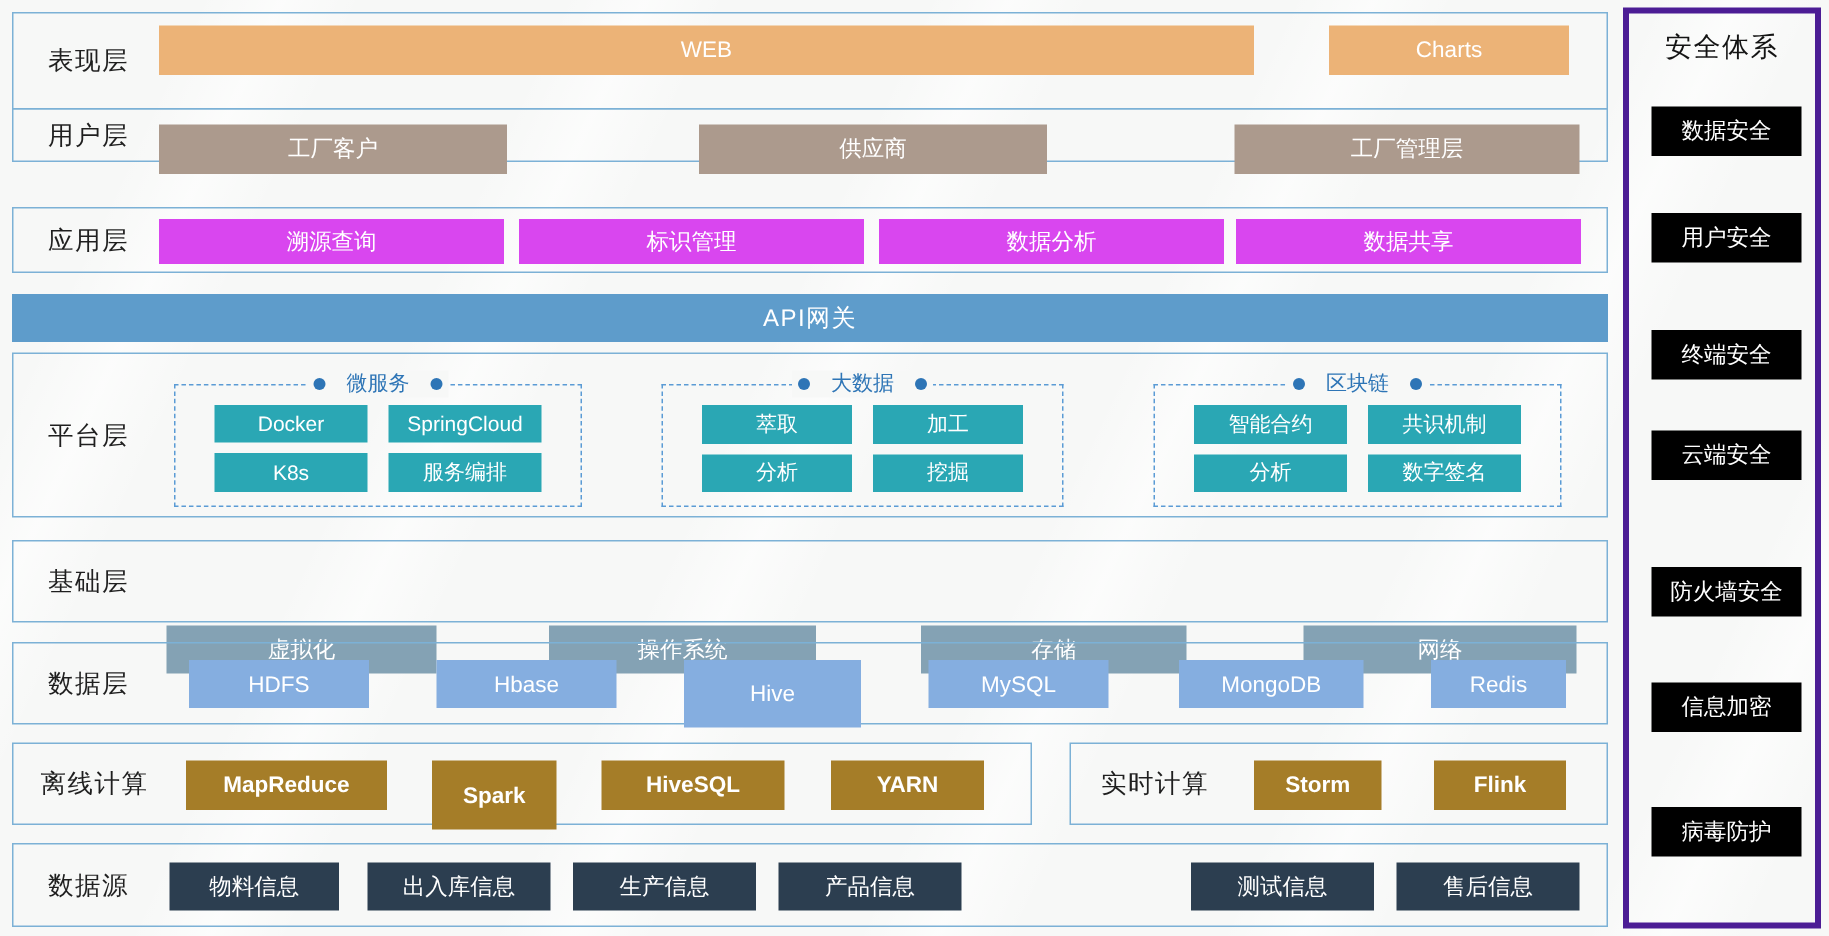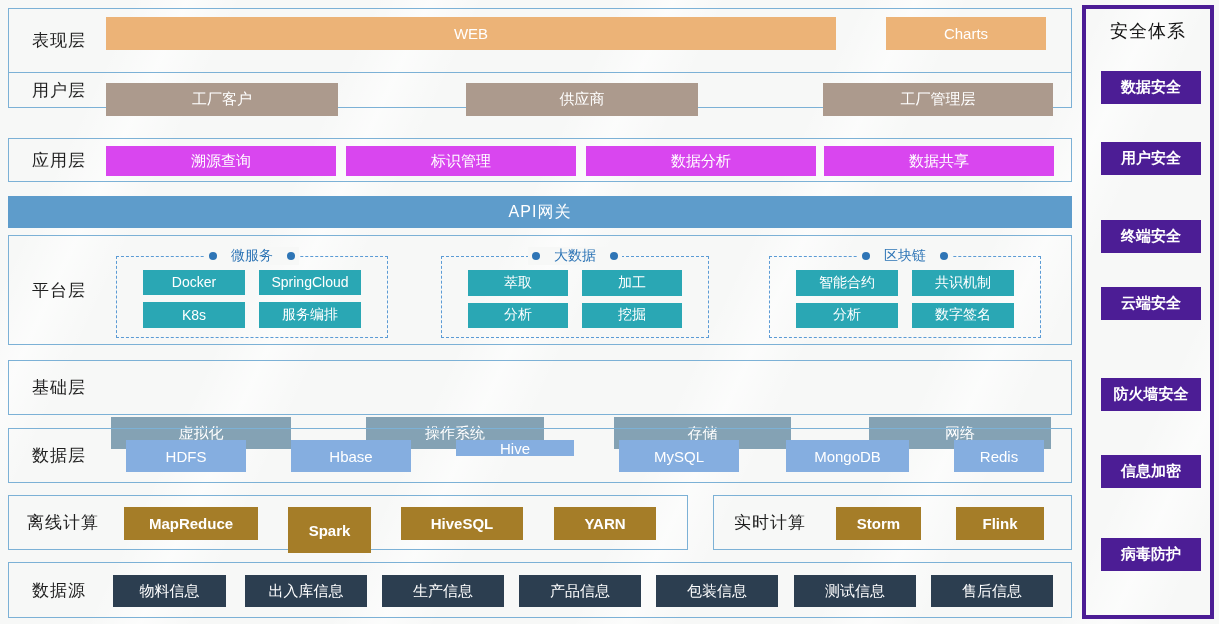--- a/index.html
+++ b/index.html
@@ -27,22 +27,22 @@
        color:#fff;display:flex;align-items:center;justify-content:center;font-size:16px;letter-spacing:1px;}
   .group{position:absolute;top:20px;height:82px;border:1px dashed #5b9bd5;box-sizing:border-box;}
   .group-title{position:absolute;top:-10px;left:50%;transform:translateX(-50%);display:flex;
        align-items:center;gap:14px;background:#f7f8f7;padding:0 4px;font-size:14px;color:#2e75b6;white-space:nowrap;}
   .dot{width:8px;height:8px;border-radius:50%;background:#2e75b6;flex:0 0 auto;}
   .ggrid{position:absolute;left:26px;right:26px;top:13px;bottom:9px;display:grid;
        grid-template-columns:1fr 1fr;gap:7px 14px;}
   .gbtn{display:flex;align-items:center;justify-content:center;background:#2aa7b4;color:#fff;font-size:14px;white-space:nowrap;}
   .sidebar{position:absolute;left:1082px;top:5px;width:132px;height:614px;border:4px solid #4c1d95;box-sizing:border-box;}
   .sidebar-title{position:absolute;top:10px;left:0;right:0;text-align:center;font-size:18px;color:#141414;letter-spacing:1px;}
-  .sbtn{position:absolute;left:15px;width:100px;height:33px;background:#4c1d95;color:#fff;
-       display:flex;align-items:center;justify-content:center;font-size:15px;white-space:nowrap;font-weight:bold;}
+  .sbtn{position:absolute;left:15px;width:100px;height:33px;background:#000000;color:#fff;
+       display:flex;align-items:center;justify-content:center;font-size:15px;white-space:nowrap;}
 </style>
 </head>
 <body>
 
 <div class="row" style="top:8px;height:65px">
   <div class="lbl">表现层</div>
   <div class="btn c-orange" style="left:97px;top:8px;width:730px;height:33px">WEB</div>
   <div class="btn c-orange" style="left:877px;top:8px;width:160px;height:33px">Charts</div>
 </div>
 
@@ -114,21 +114,21 @@
   <div class="btn c-slate" style="left:102px;top:11px;width:180px;height:32px">虚拟化</div>
   <div class="btn c-slate" style="left:357px;top:11px;width:178px;height:32px">操作系统</div>
   <div class="btn c-slate" style="left:605px;top:11px;width:177px;height:32px">存储</div>
   <div class="btn c-slate" style="left:860px;top:11px;width:182px;height:32px">网络</div>
 </div>
 
 <div class="row" style="top:428px;height:55px">
   <div class="lbl">数据层</div>
   <div class="btn c-lblue" style="left:117px;top:11px;width:120px;height:32px">HDFS</div>
   <div class="btn c-lblue" style="left:282px;top:11px;width:120px;height:32px">Hbase</div>
-  <div class="btn c-lblue" style="left:447px;top:11px;width:118px;height:16px">Hive</div>
+  <div class="btn c-lblue" style="left:447px;top:11px;width:118px;height:45px">Hive</div>
   <div class="btn c-lblue" style="left:610px;top:11px;width:120px;height:32px">MySQL</div>
   <div class="btn c-lblue" style="left:777px;top:11px;width:123px;height:32px">MongoDB</div>
   <div class="btn c-lblue" style="left:945px;top:11px;width:90px;height:32px">Redis</div>
 </div>
 
 <div class="row" style="top:495px;width:680px;height:55px">
   <div class="lbl" style="width:108px">离线计算</div>
   <div class="btn c-gold" style="left:115px;top:11px;width:134px;height:33px">MapReduce</div>
   <div class="btn c-gold" style="left:279px;top:11px;width:83px;height:46px">Spark</div>
   <div class="btn c-gold" style="left:392px;top:11px;width:122px;height:33px">HiveSQL</div>
@@ -140,21 +140,20 @@
   <div class="btn c-gold" style="left:122px;top:11px;width:85px;height:33px">Storm</div>
   <div class="btn c-gold" style="left:242px;top:11px;width:88px;height:33px">Flink</div>
 </div>
 
 <div class="row" style="top:562px;height:56px">
   <div class="lbl">数据源</div>
   <div class="btn c-navy" style="left:104px;top:12px;width:113px;height:32px">物料信息</div>
   <div class="btn c-navy" style="left:236px;top:12px;width:122px;height:32px">出入库信息</div>
   <div class="btn c-navy" style="left:373px;top:12px;width:122px;height:32px">生产信息</div>
   <div class="btn c-navy" style="left:510px;top:12px;width:122px;height:32px">产品信息</div>
-  <div class="btn c-navy" style="left:647px;top:12px;width:122px;height:32px">包装信息</div>
   <div class="btn c-navy" style="left:785px;top:12px;width:122px;height:32px">测试信息</div>
   <div class="btn c-navy" style="left:922px;top:12px;width:122px;height:32px">售后信息</div>
 </div>
 
 <div class="sidebar">
   <div class="sidebar-title">安全体系</div>
   <div class="sbtn" style="top:62px">数据安全</div>
   <div class="sbtn" style="top:133px">用户安全</div>
   <div class="sbtn" style="top:211px">终端安全</div>
   <div class="sbtn" style="top:278px">云端安全</div>

